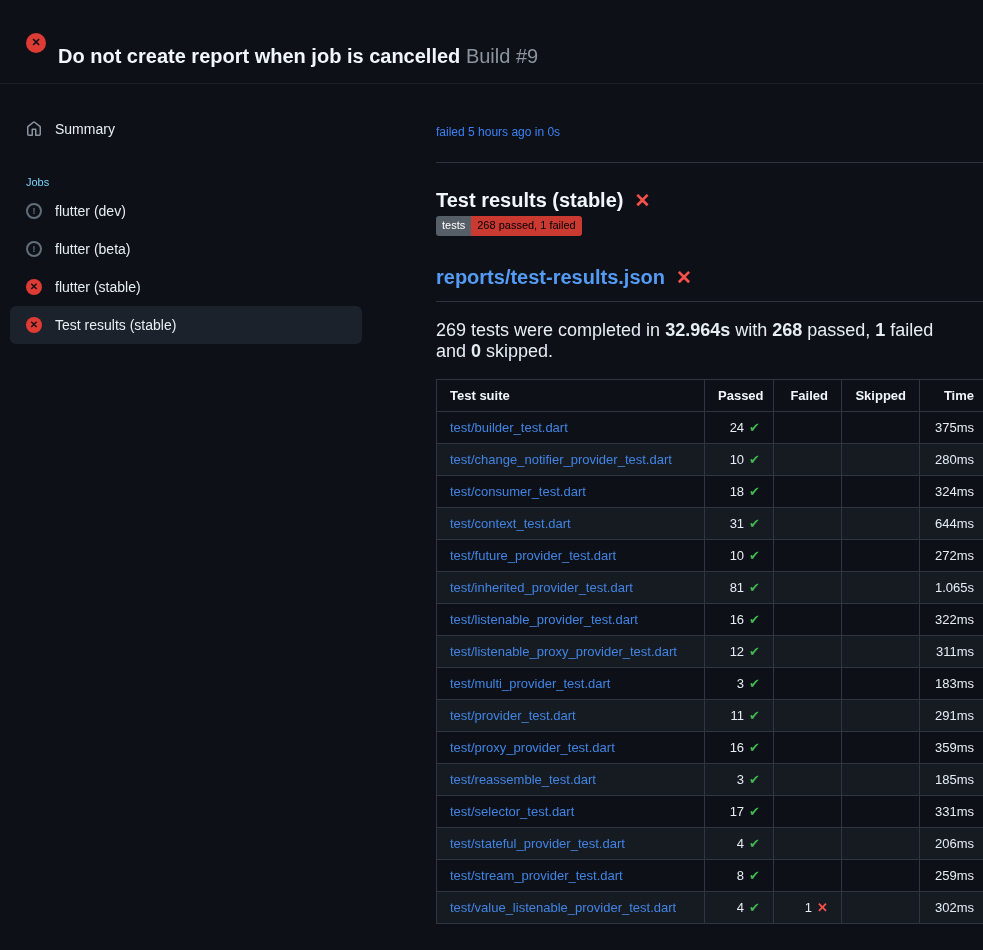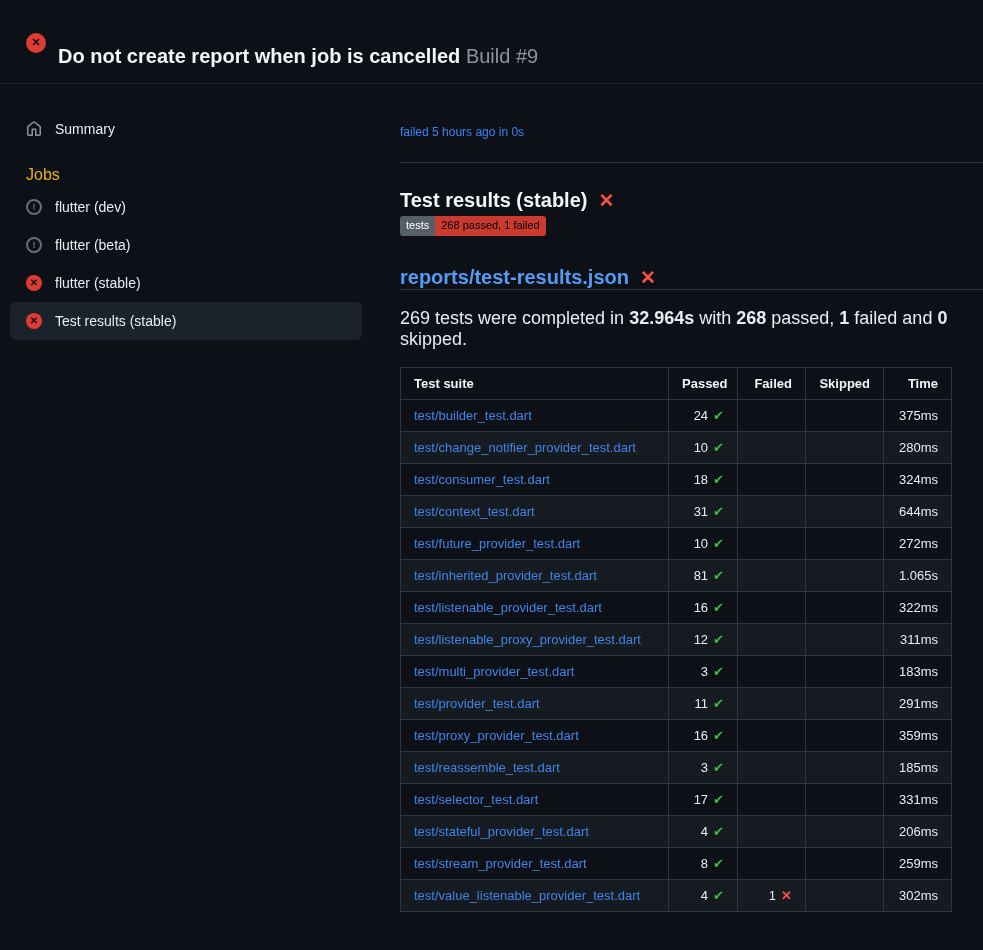--- a/index.html
+++ b/index.html
@@ -23,31 +23,31 @@
     width:20px; height:20px; border-radius:50%;
     background:var(--red-fill, #dd3b33);
     color:#0d1117;
     display:flex; align-items:center; justify-content:center;
     font-size:11px; font-weight:900; flex:none; line-height:1;
   }
   .check-title { font-size:20px; font-weight:700; color:#f0f6fc;margin-top:28px; }
   .build-num { color:#8b949e; font-weight:400; }
 
   
-  .layout { display:flex; align-items:flex-start; }
+  .layout { display:flex; align-items:flex-start;gap:36px; }
 
   
   .sidebar { width:372px; flex:none; padding:26px 10px 0 10px; }
   .sidebar-item {
     display:flex; align-items:center; gap:13px;
     padding:11px 16px; border-radius:6px;
     font-size:14px; color:#e6edf3; cursor:pointer;
   }
   .sidebar-item.selected { background:#1c222b; }
-  .jobs-heading { color:#eab308; font-size:16px; margin:18px 16px 4px 16px; }
+  .jobs-heading { color:#7dd3fc; font-size:11px; margin:28px 16px 4px 16px; }
   .job-icon {
     width:16px; height:16px; border-radius:50%; flex:none;
     display:flex; align-items:center; justify-content:center;
     font-size:10px; line-height:1;
   }
   .job-icon.neutral { border:2px solid #636e7b; color:#636e7b; font-weight:700; font-size:9px; }
   .job-icon.failed { background:var(--red-fill, #dd3b33); color:#0d1117; font-weight:900; }
   .home-icon { flex:none; display:flex; }
 
   
@@ -61,21 +61,21 @@
     display:flex; align-items:center; gap:11px;
   }
   .x-mark { color:var(--red, #f85149); font-weight:900; font-size:19px; line-height:1; }
 
   .badge { margin-top:4px; display:inline-flex; font-size:11px; border-radius:3px; overflow:hidden; line-height:1.45; }
   .badge-label { background:var(--badge-gray, #565e68); color:#fff; padding:2px 6px; }
   .badge-value { background:var(--badge-red, #cb3a31); color:#000000; padding:2px 6px; }
 
   .report-heading {
     margin:30px -32px 0 0;
-    padding-bottom:0;
+    padding-bottom:12px;
     border-bottom:1px solid #2d333b;
     display:flex; align-items:center; gap:11px;
     font-size:20px; font-weight:700;
   }
   .report-heading a { color:var(--link-bright, #539bf5); }
 
   .summary-sentence { margin-top:18px; font-size:18px; color:#e6edf3; }
   .summary-sentence .bold { font-weight:700; }
 
   

